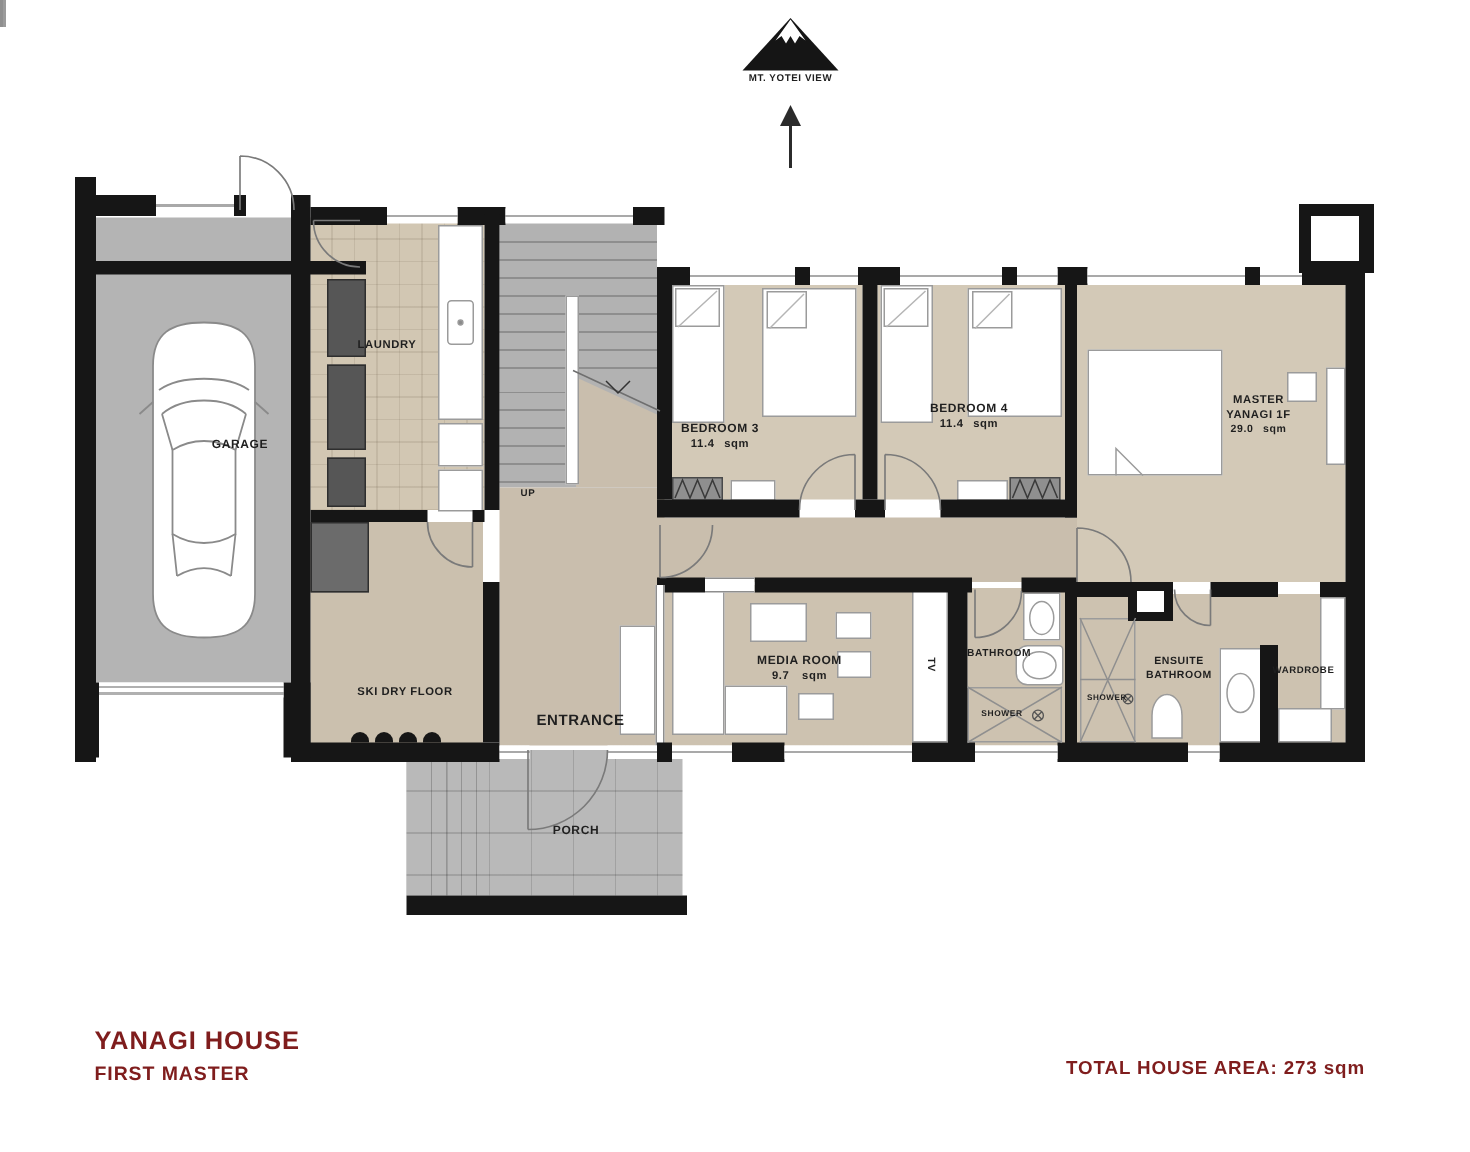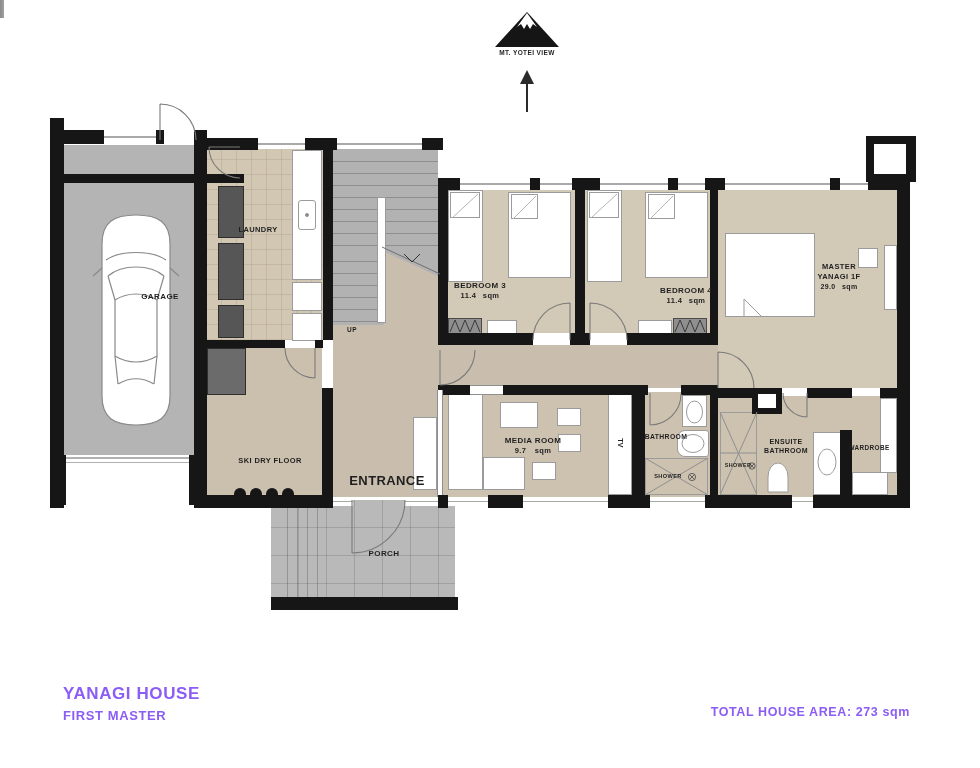--- a/index.html
+++ b/index.html
@@ -25,21 +25,21 @@
   .grid2{background-color:#eceae2;border:1px solid #8f8f8f;background-image:
         repeating-linear-gradient(to right,transparent 0 24px,#b5b0a5 24px 25px),
         repeating-linear-gradient(to bottom,transparent 0 14px,#b5b0a5 14px 15px);}
   .dark{position:absolute;background:#565656;border:1px solid #2e2e2e;}
   .rad{position:absolute;background:#8f8f8f;border:1px solid #4a4a4a;}
   .bump{position:absolute;width:12px;height:7px;background:#161616;border-radius:6px 6px 0 0;}
   .steps{background-image:repeating-linear-gradient(to right,transparent 0 9px,rgba(0,0,0,.2) 9px 10px);}
   .glass{position:absolute;background:#fff;border-left:1px solid #8e8e8e;border-right:1px solid #8e8e8e;}
   .slider{position:absolute;background:#fff;border-top:1px solid #8e8e8e;border-bottom:1px solid #8e8e8e;}
   svg.ovl{position:absolute;left:0;top:0;z-index:30;pointer-events:none;}
-  .footer-big{position:absolute;font-weight:700;color:#8b5cf6;letter-spacing:.6px;}
+  .footer-big{position:absolute;font-weight:700;color:#7f1d1d;letter-spacing:.6px;}
 </style>
 </head>
 <body>
 
 <div id="canvas">
 
   
   <i class="f" style="left:64px;top:145px;width:143px;height:33px;background:#b4b4b4"></i>
   <i class="f" style="left:64px;top:182px;width:130px;height:273px;background:#b4b4b4"></i>
   <i class="f tile" style="left:207px;top:145px;width:116px;height:195px;"></i>
@@ -281,21 +281,21 @@
   
   <div class="lab" style="left:527px;top:53px;font-size:6.5px;">MT. YOTEI VIEW</div>
   <div class="lab" style="left:136px;top:297px;padding-left:48px;">GARAGE</div>
   <div class="lab" style="left:258px;top:230px;font-size:7.5px;">LAUNDRY</div>
   <div class="lab" style="left:352px;top:330px;font-size:6.5px;">UP</div>
 
   <div class="lab" style="left:480px;top:291px;">
     <span style="display:block">BEDROOM 3</span>
     <span style="display:block;font-size:7.5px;word-spacing:4px">11.4 sqm</span>
   </div>
-  <div class="lab" style="left:646px;top:296px;margin-left:40px;">
+  <div class="lab" style="left:646px;top:278px;">
     <span style="display:block">BEDROOM 4</span>
     <span style="display:block;font-size:7.5px;word-spacing:4px">11.4 sqm</span>
   </div>
   <div class="lab" style="left:839px;top:276px;font-size:7.5px;">
     <span style="display:block">MASTER</span>
     <span style="display:block">YANAGI 1F</span>
     <span style="display:block;font-size:7px;word-spacing:4px">29.0 sqm</span>
   </div>
   <div class="lab" style="left:533px;top:446px;">
     <span style="display:block">MEDIA ROOM</span>
@@ -304,20 +304,20 @@
   <div class="lab" style="left:620px;top:443px;font-size:7px;transform:translate(-50%,-50%) rotate(90deg);">TV</div>
   <div class="lab" style="left:666px;top:437px;font-size:6.8px;">BATHROOM</div>
   <div class="lab" style="left:668px;top:477px;font-size:5.6px;">SHOWER</div>
   <div class="lab" style="left:786px;top:446px;font-size:7px;">
     <span style="display:block">ENSUITE</span>
     <span style="display:block">BATHROOM</span>
   </div>
   <div class="lab" style="left:738px;top:466px;font-size:5.4px;">SHOWER</div>
   <div class="lab" style="left:869px;top:448px;font-size:6.4px;">WARDROBE</div>
   <div class="lab" style="left:270px;top:461px;font-size:7.5px;">SKI DRY FLOOR</div>
-  <div class="lab" style="left:387px;top:481px;font-size:13px;text-align:right;">ENTRANCE</div>
+  <div class="lab" style="left:387px;top:481px;font-size:10px;text-align:right;">ENTRANCE</div>
   <div class="lab" style="left:384px;top:554px;">PORCH</div>
 
   
   <div class="footer-big" style="left:63px;top:684px;font-size:17px;">YANAGI HOUSE</div>
   <div class="footer-big" style="left:63px;top:708px;font-size:13px;">FIRST MASTER</div>
   <div class="footer-big" style="left:695px;top:705px;width:215px;text-align:right;font-size:12.5px;">TOTAL HOUSE AREA: 273 sqm</div>
 </div>
 
 </body></html>

